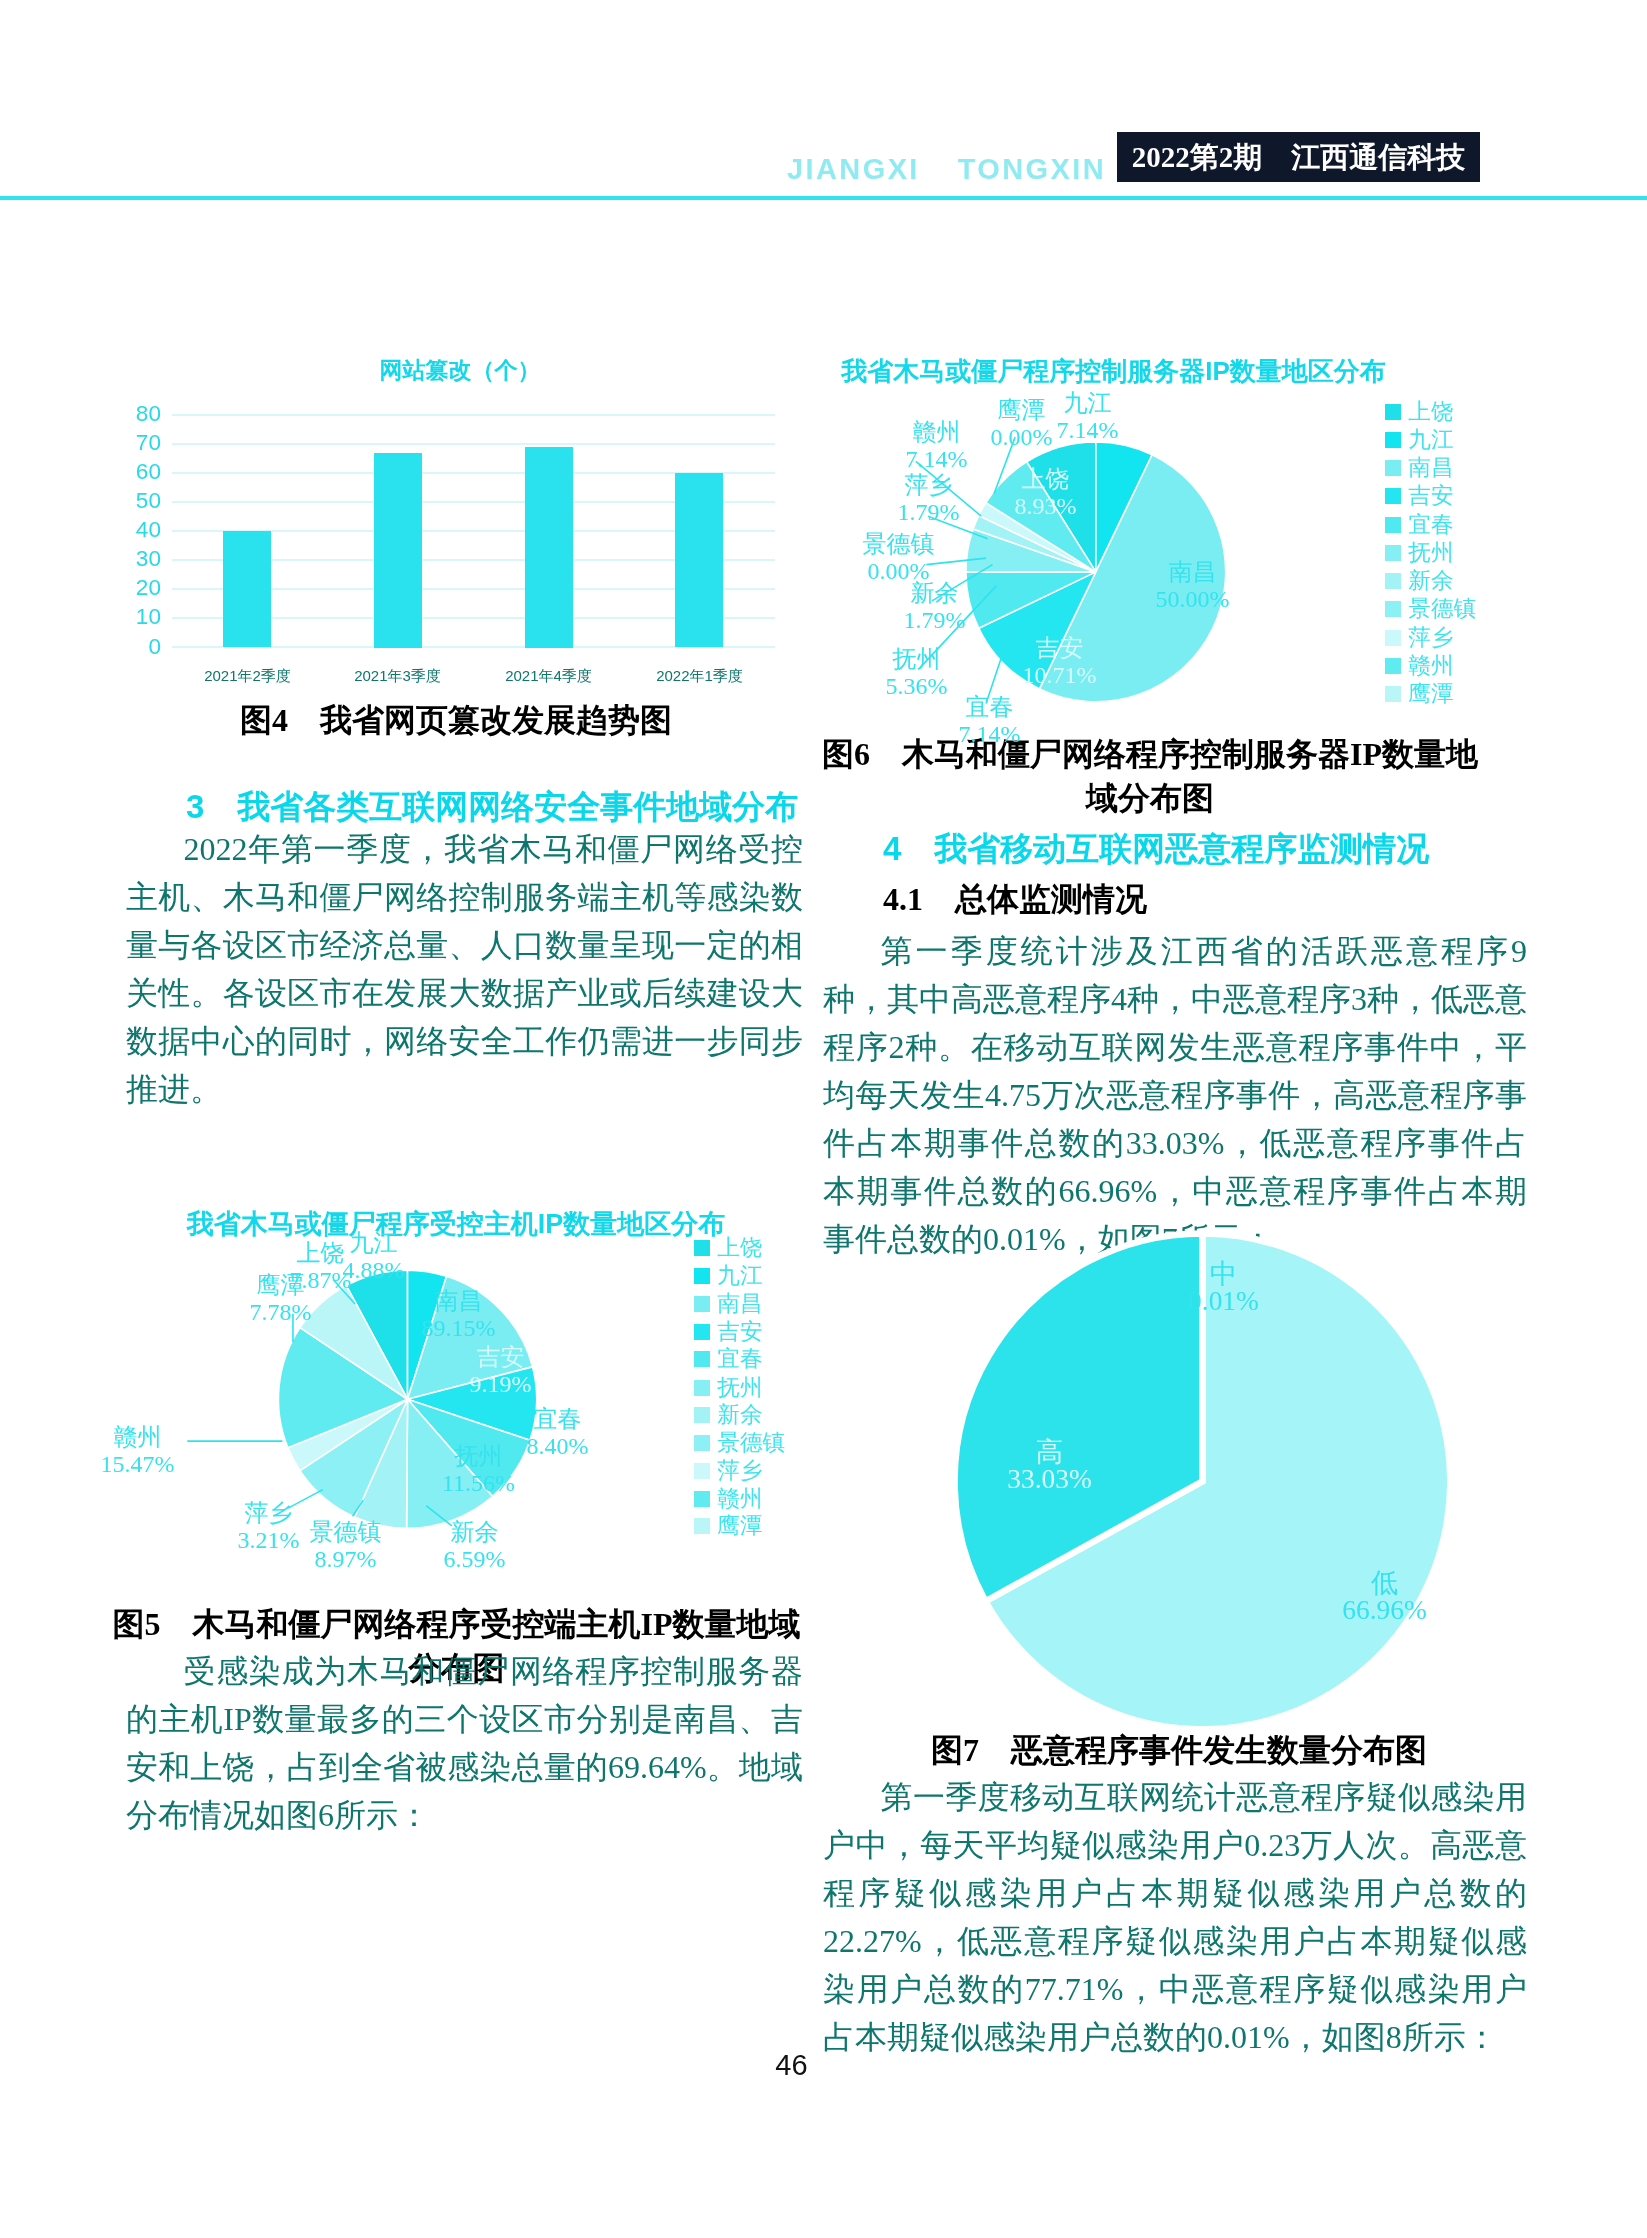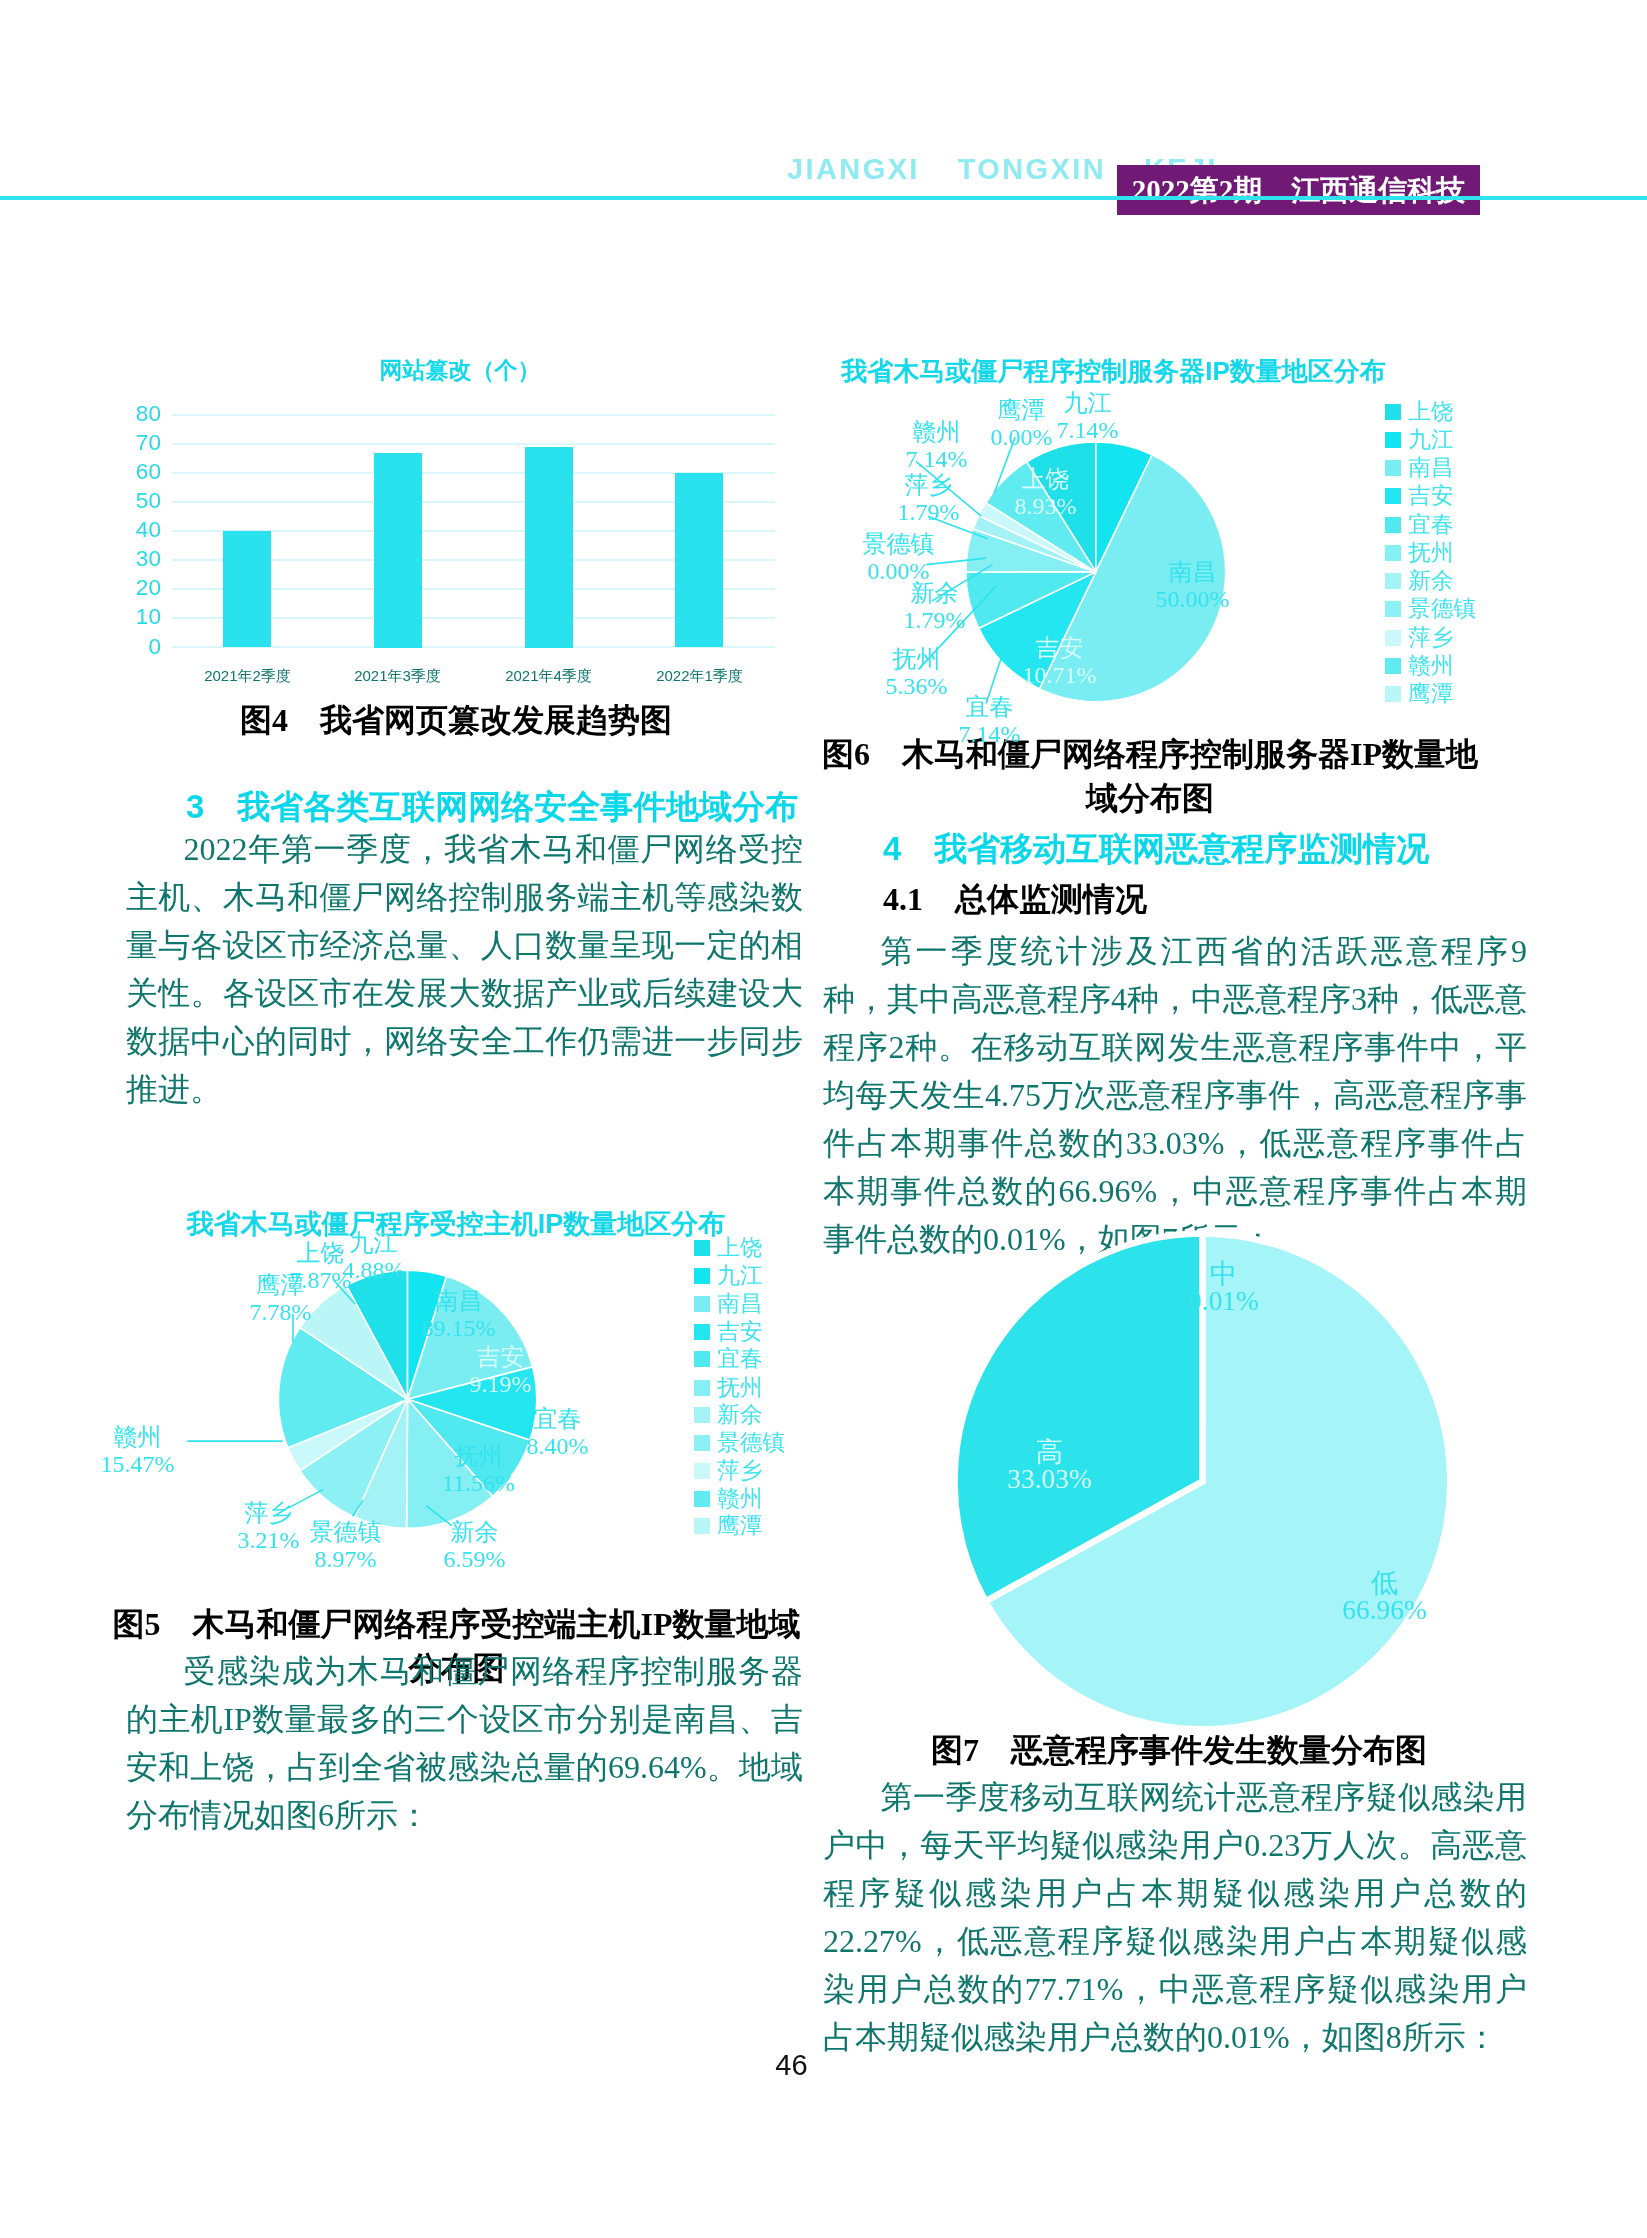--- a/index.html
+++ b/index.html
@@ -16,21 +16,21 @@
   .legend-row{position:absolute;display:flex;align-items:center;}
   .legend-swatch{width:16px;height:16px;margin-right:7.3px;flex:0 0 auto;}
   .legend-text{font-size:22.6px;color:#3fe3ee;white-space:nowrap;}
   .grid-line{position:absolute;height:1.6px;background:#d9f7fa;}
   .ytick{position:absolute;width:48px;text-align:right;font-size:22.6px;color:#28d9e7;font-family:"Liberation Sans","DejaVu Sans",sans-serif;}
   .bar{position:absolute;background:#2ae1ee;}
   .cat-label{position:absolute;text-align:center;font-size:15px;color:#0f766e;font-family:Liberation Sans, sans-serif;}
   .hdr-rule{position:absolute;left:0;top:196px;width:1648px;height:4px;background:#2fe4ee;}
   .hdr-pinyin{position:absolute;left:787px;top:153px;font-size:29px;font-weight:700;color:#90eaf2;
               letter-spacing:2.4px;word-spacing:27.4px;font-family:"Liberation Sans","DejaVu Sans",sans-serif;white-space:nowrap;}
-  .hdr-box{position:absolute;left:1117px;top:165px;width:363px;height:50px;background:#701a75;
+  .hdr-box{position:absolute;left:1117px;top:132px;width:363px;height:50px;background:#0f172a;
            color:#ffffff;font-weight:700;font-size:29px;text-align:center;line-height:50px;white-space:nowrap;}
   .pgnum{position:absolute;left:759px;top:2049px;width:65px;text-align:center;font-size:29px;color:#111;
          font-family:"Liberation Sans","DejaVu Sans",sans-serif;}
 </style>
 </head>
 <body>
 
 <div id="page">
 
   <div class="hdr-pinyin">JIANGXI TONGXIN KEJI</div>

